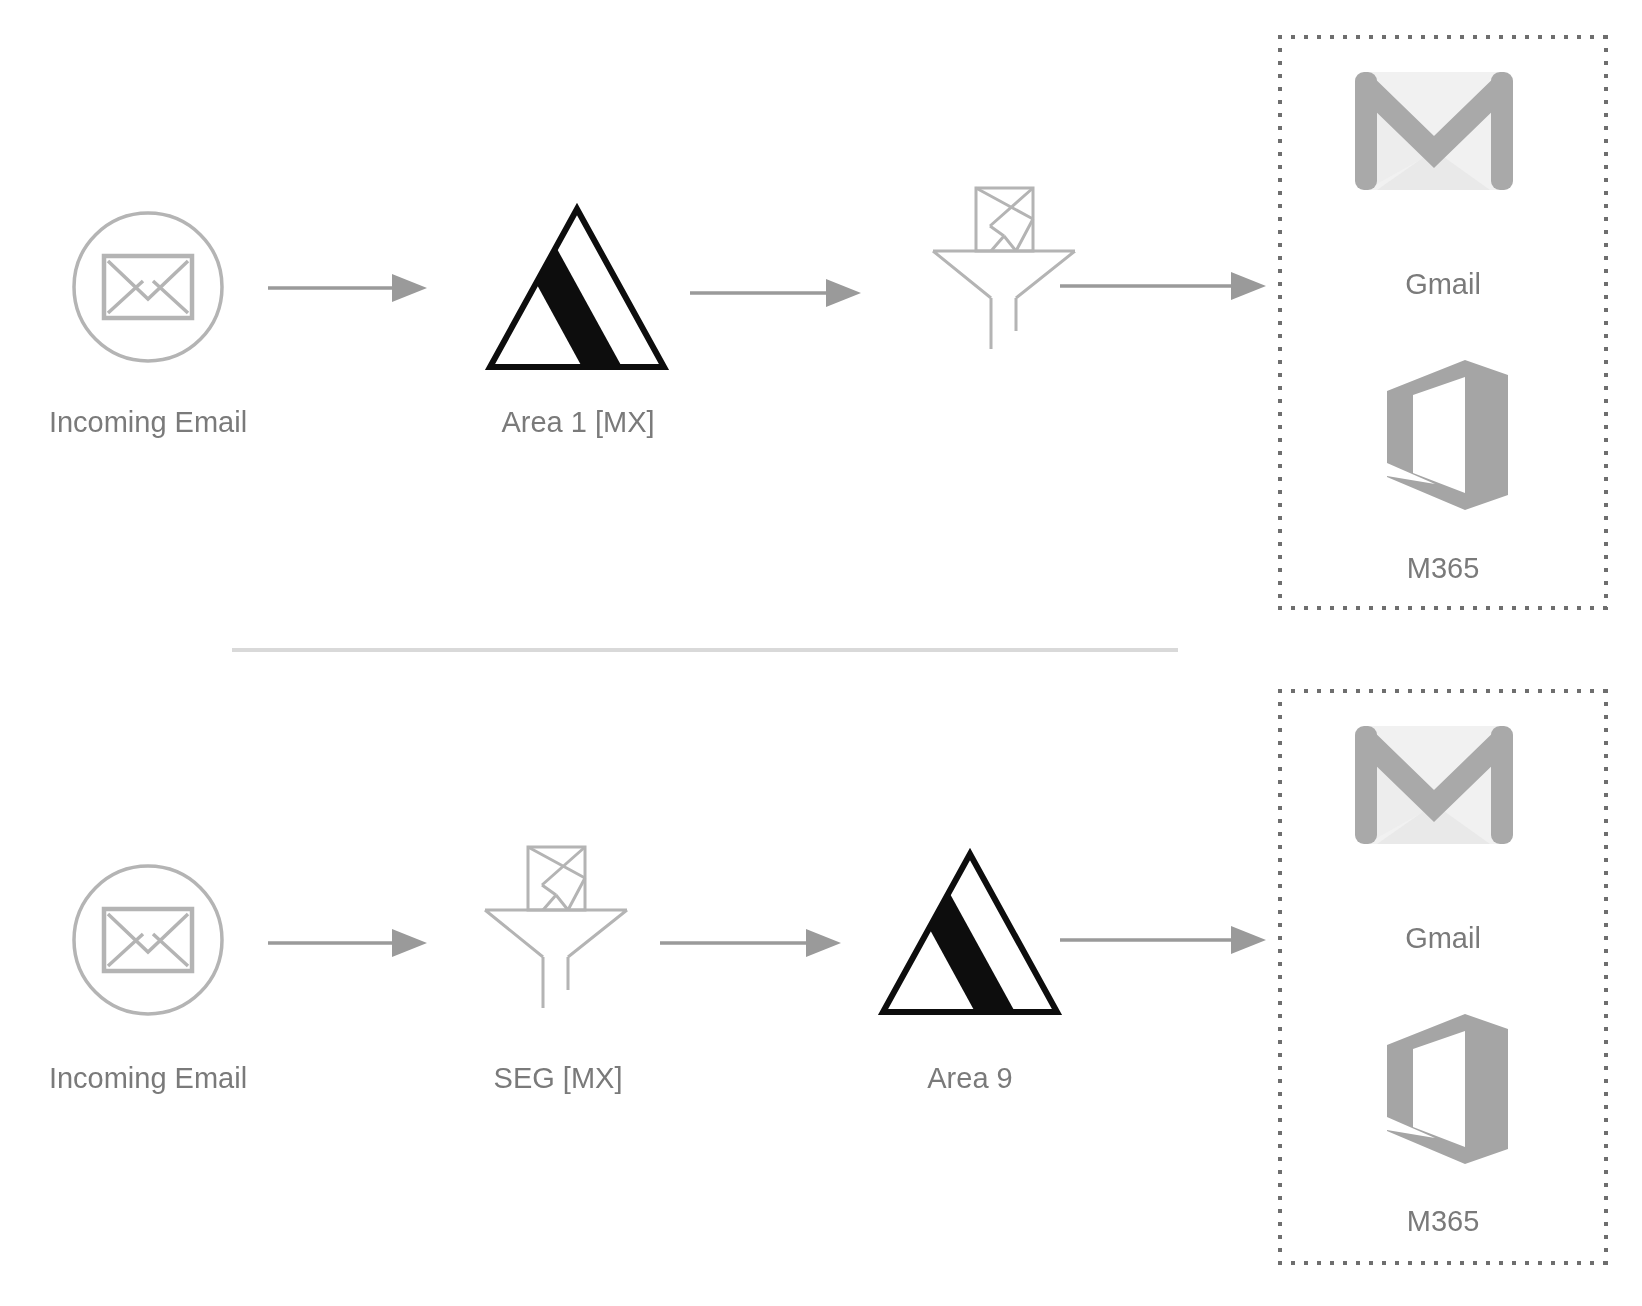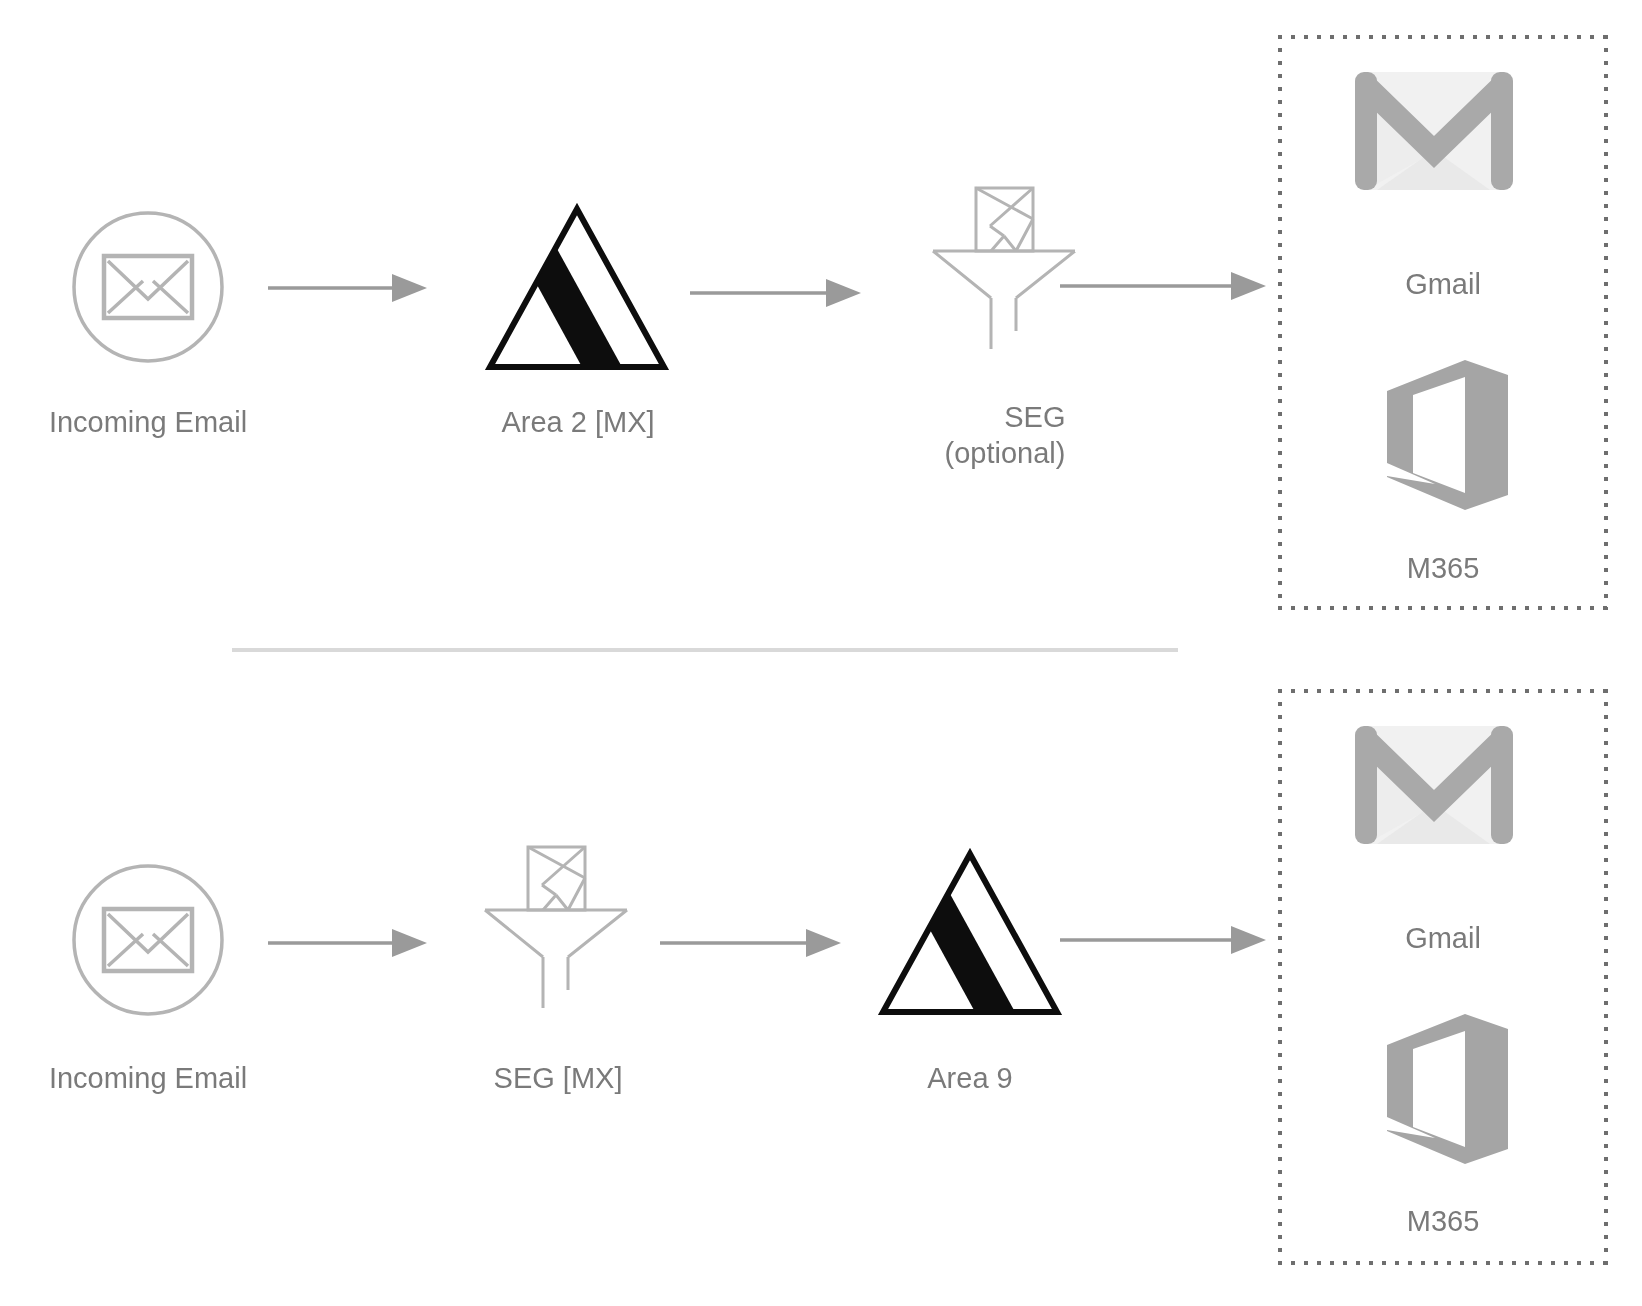--- a/index.html
+++ b/index.html
@@ -3,21 +3,21 @@
 <meta charset="utf-8">
 <style>
   html,body{margin:0;padding:0;background:#ffffff;}
   #stage{
     position:relative;width:1642px;height:1306px;background:#ffffff;overflow:hidden;
     font-family:"Liberation Sans", sans-serif;
   }
   .abs{position:absolute;}
   .label{
     position:absolute;font-size:29px;color:#7a7a7a;white-space:nowrap;
-    transform:translateX(-50%);line-height:36px;text-align:right;
+    transform:translateX(-50%);line-height:36px;text-align:left;
   }
   .dotted-box{
     position:absolute;width:330px;height:575px;
     background-image:
       repeating-linear-gradient(90deg,#6e6e6e 0 4px,transparent 4px 13px),
       repeating-linear-gradient(90deg,#6e6e6e 0 4px,transparent 4px 13px),
       repeating-linear-gradient(180deg,#6e6e6e 0 4px,transparent 4px 13px),
       repeating-linear-gradient(180deg,#6e6e6e 0 4px,transparent 4px 13px);
     background-position:0 0,0 100%,0 0,100% 0;
     background-size:100% 4px,100% 4px,4px 100%,4px 100%;
@@ -75,35 +75,31 @@
   <svg class="abs" style="left:268px;top:273px" width="160" height="30">
     <line x1="0" y1="15" x2="126" y2="15" stroke="#9a9a9a" stroke-width="3.5"></line>
     <polygon points="124,1 159,15 124,29" fill="#9a9a9a"></polygon>
   </svg>
 
   <div class="abs" style="left:482px;top:203px">
     <svg width="190" height="170">
         <use href="#sym-triangle"></use>
       </svg>
   </div>
-  <div class="label" style="left:578px;top:404px">Area 2 [MX]</div>
+  <div class="label" style="left:578px;top:404px">Area 1 [MX]</div>
 
   <svg class="abs" style="left:690px;top:278px" width="172" height="30">
     <line x1="0" y1="15" x2="138" y2="15" stroke="#9a9a9a" stroke-width="3.5"></line>
     <polygon points="136,1 171,15 136,29" fill="#9a9a9a"></polygon>
   </svg>
 
   <div class="abs" style="left:931px;top:184px">
     <svg width="146" height="168">
         <use href="#sym-funnel"></use>
       </svg>
-  </div>
-  <div class="label" style="left:1005px;top:399px">
-    <div>SEG</div>
-    <div>(optional)</div>
   </div>
 
   <svg class="abs" style="left:1060px;top:271px" width="207" height="30">
     <line x1="0" y1="15" x2="173" y2="15" stroke="#9a9a9a" stroke-width="3.5"></line>
     <polygon points="171,1 206,15 171,29" fill="#9a9a9a"></polygon>
   </svg>
 
   <div class="dotted-box" style="left:1278px;top:35px"></div>
   <div class="abs" style="left:1355px;top:72px">
     <svg width="158" height="118">

